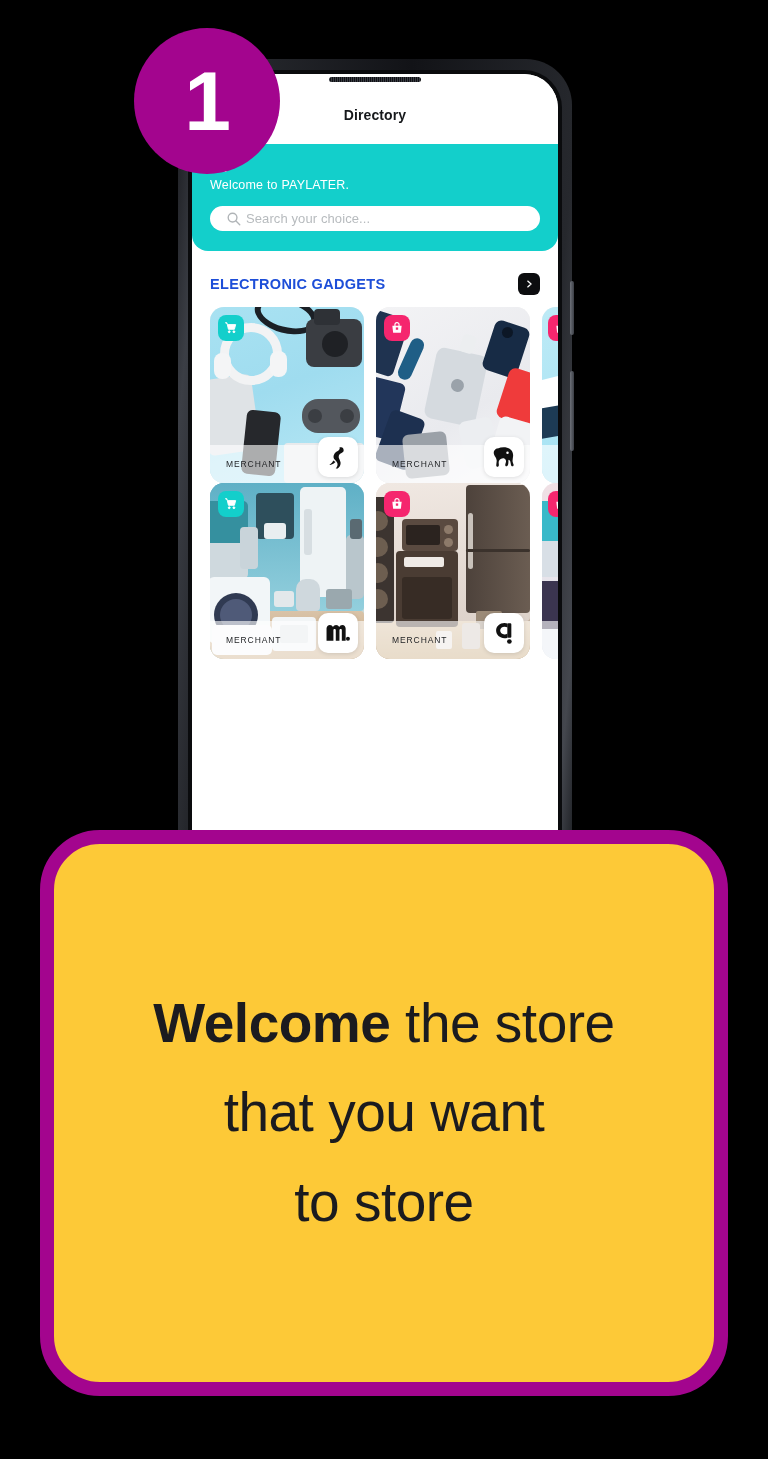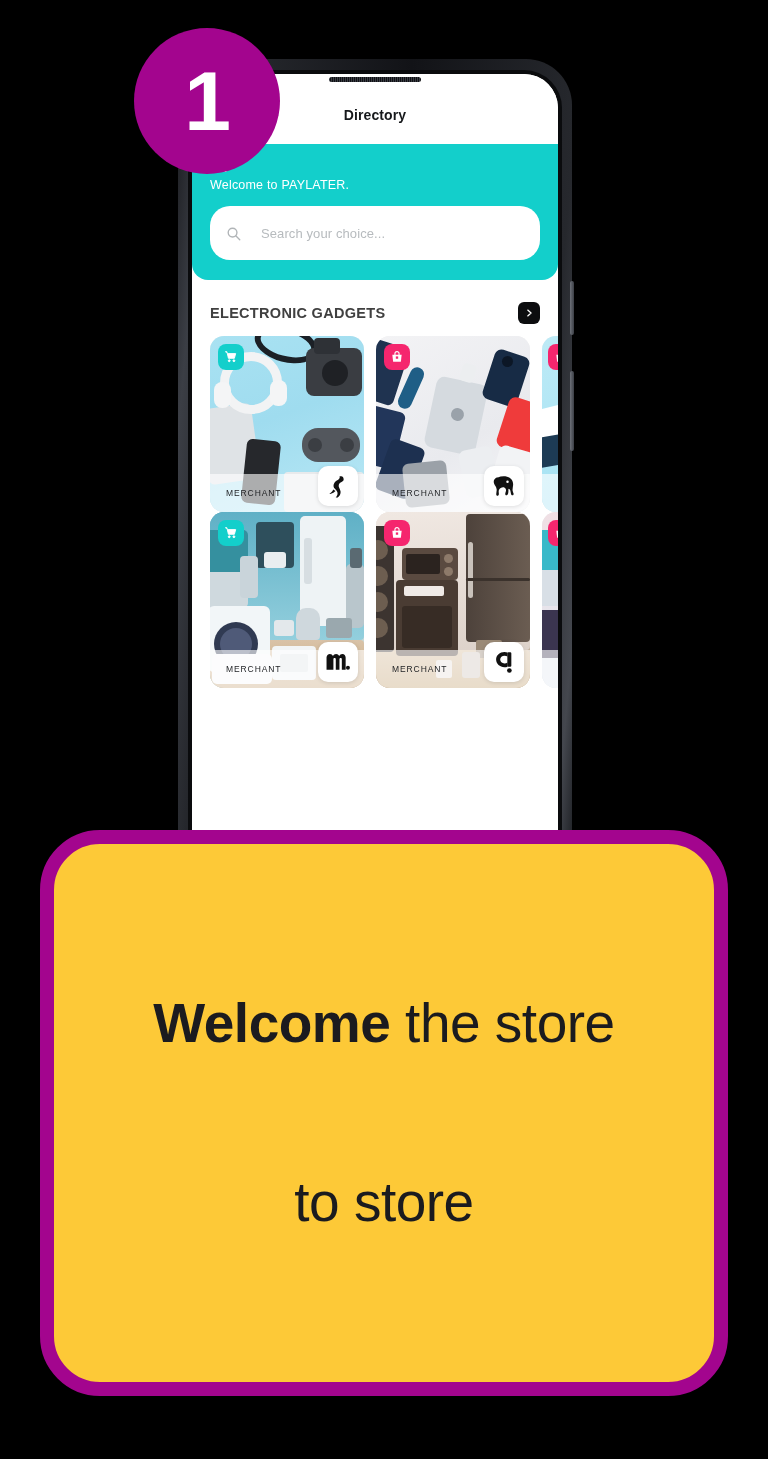--- a/index.html
+++ b/index.html
@@ -49,30 +49,30 @@
   }
   .appbar-title { font-size: 14px; font-weight: 700; color: #16181b; letter-spacing: .1px; }
 
   .hero {
     margin: 2px 0 0 0; background: #13CFCB; border-radius: 0 0 16px 16px;
     padding: 16px 18px 20px 18px;
   }
   .hero-hi { color: #fff; font-size: 13px; font-weight: 700; letter-spacing: .1px; }
   .hero-sub { color: #fff; font-size: 12.5px; font-weight: 400; margin-top: 3px; letter-spacing: .2px; }
   .searchbox {
-    margin-top: 14px; height: 54px; background: #fff; border-radius: 20px;
-    display: flex; align-items: center; gap: 20px; padding: 0 16px;
+    margin-top: 14px; height: 25px; background: #fff; border-radius: 20px;
+    display: flex; align-items: center; gap: 5px; padding: 0 16px;
   }
   .search-ph { color: #b7bbbe; font-size: 13px; letter-spacing: .1px; }
 
   .section-head {
     display: flex; align-items: center; justify-content: space-between;
     padding: 22px 18px 12px 18px;
   }
-  .section-title { font-size: 14.5px; font-weight: 700; color: #404040; letter-spacing: .3px; }
+  .section-title { font-size: 14.5px; font-weight: 700; color: #1d4ed8; letter-spacing: .3px; }
   .arrow-btn {
     width: 22px; height: 22px; border-radius: 6px; background: #0c0d0f;
     display: flex; align-items: center; justify-content: center;
   }
 
   .card-row { display: flex; gap: 12px; padding: 0 0 0 18px; }
   .mcard {
     position: relative; flex: 0 0 154px; height: 176px;
     border-radius: 14px; overflow: hidden; background: #eee;
   }
@@ -355,21 +355,21 @@
         </div>
 
 
       </div>
     </div>
   </div>
 
   <div class="yellow-card">
     <div class="yc-text">
       <b>Welcome</b><span> the store</span><br>
-      <br>
+      <span>that you want</span><br>
       <span>to store</span>
     </div>
   </div>
 
   <div class="step-badge">
     <span class="step-num">1</span>
   </div>
 
 </div>
 

